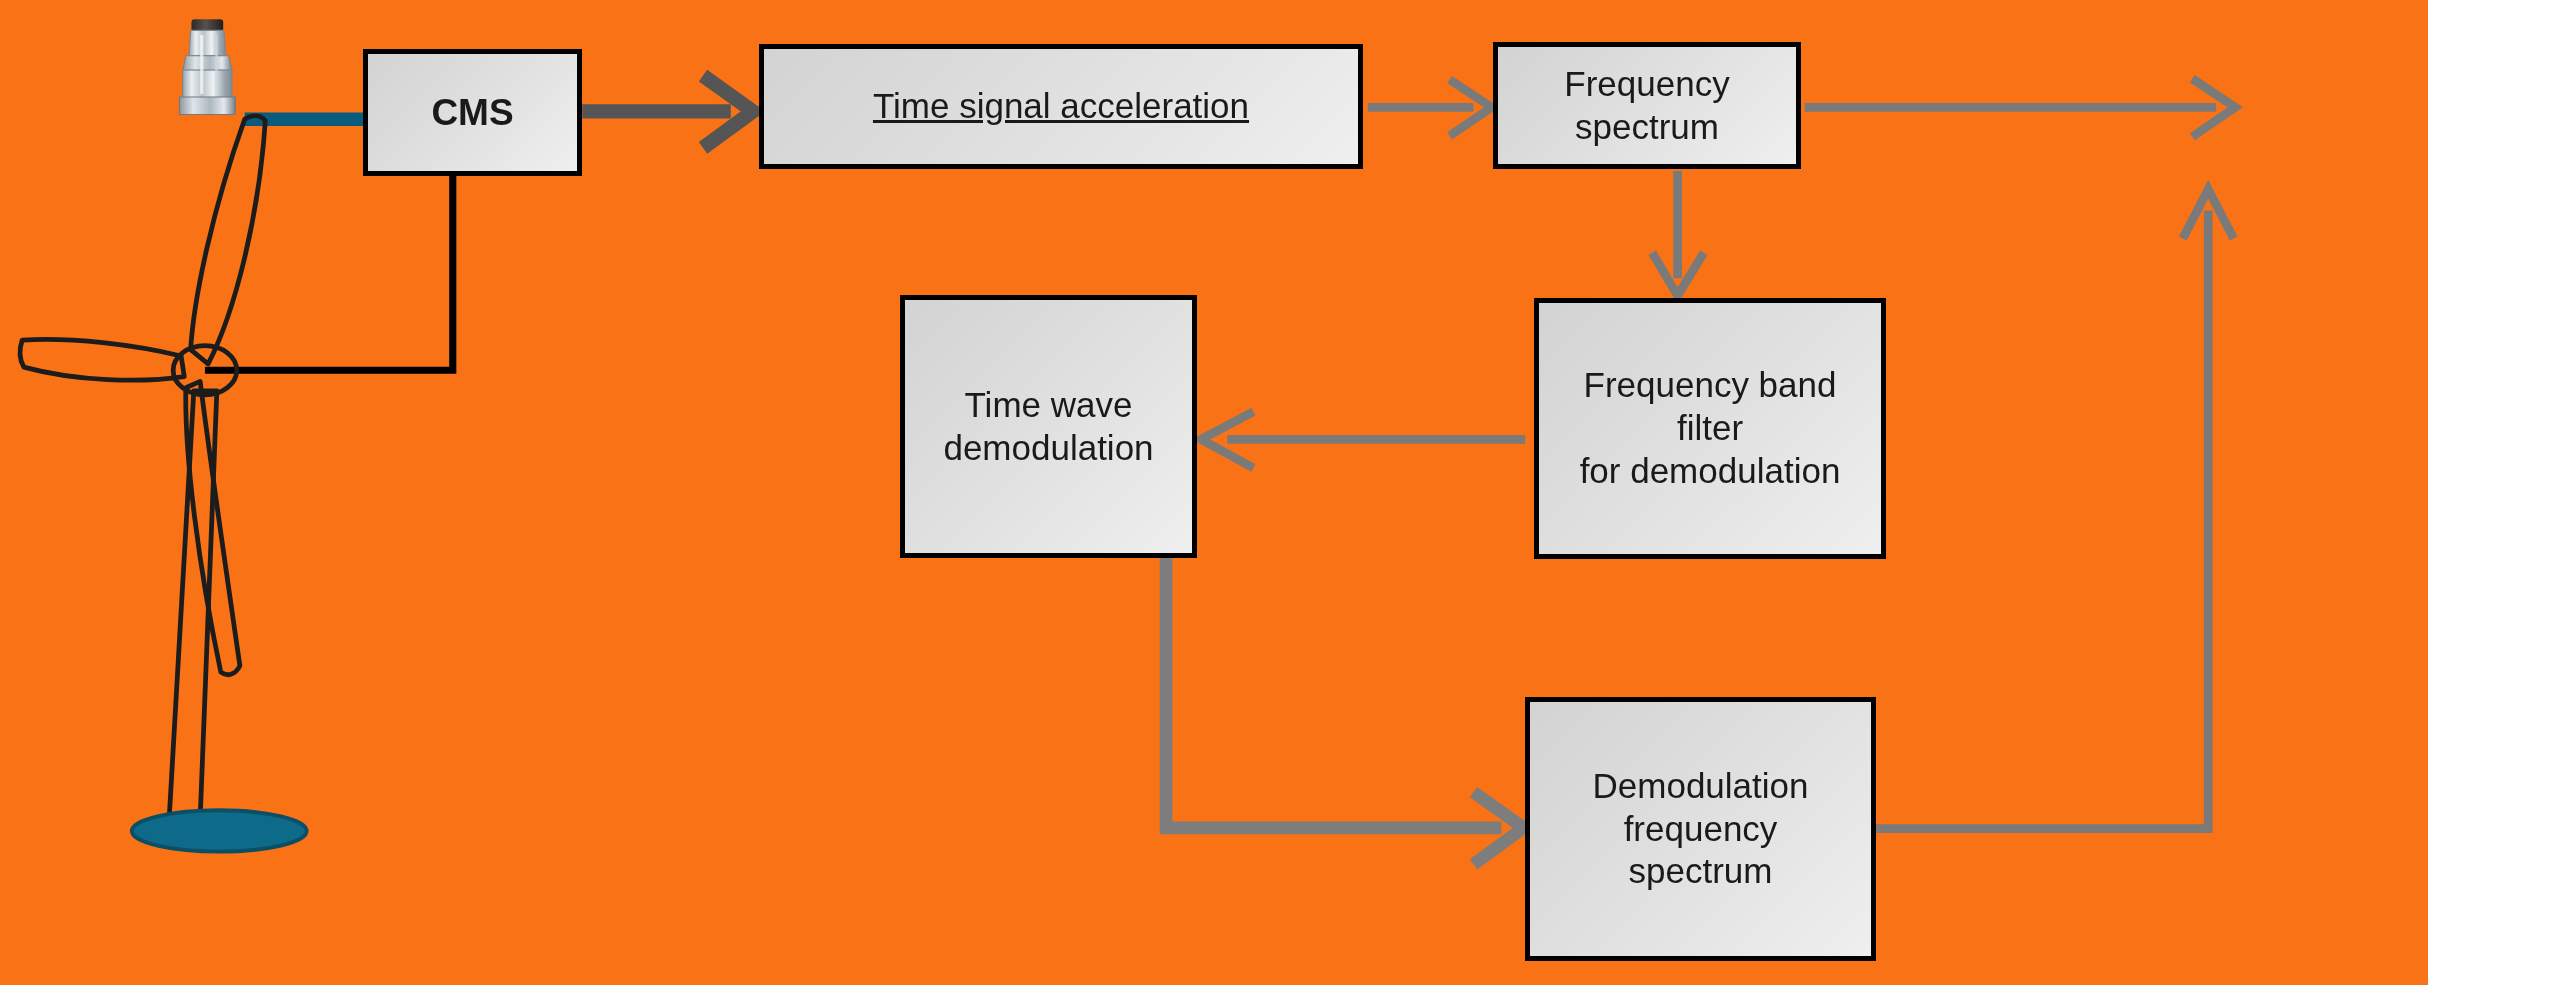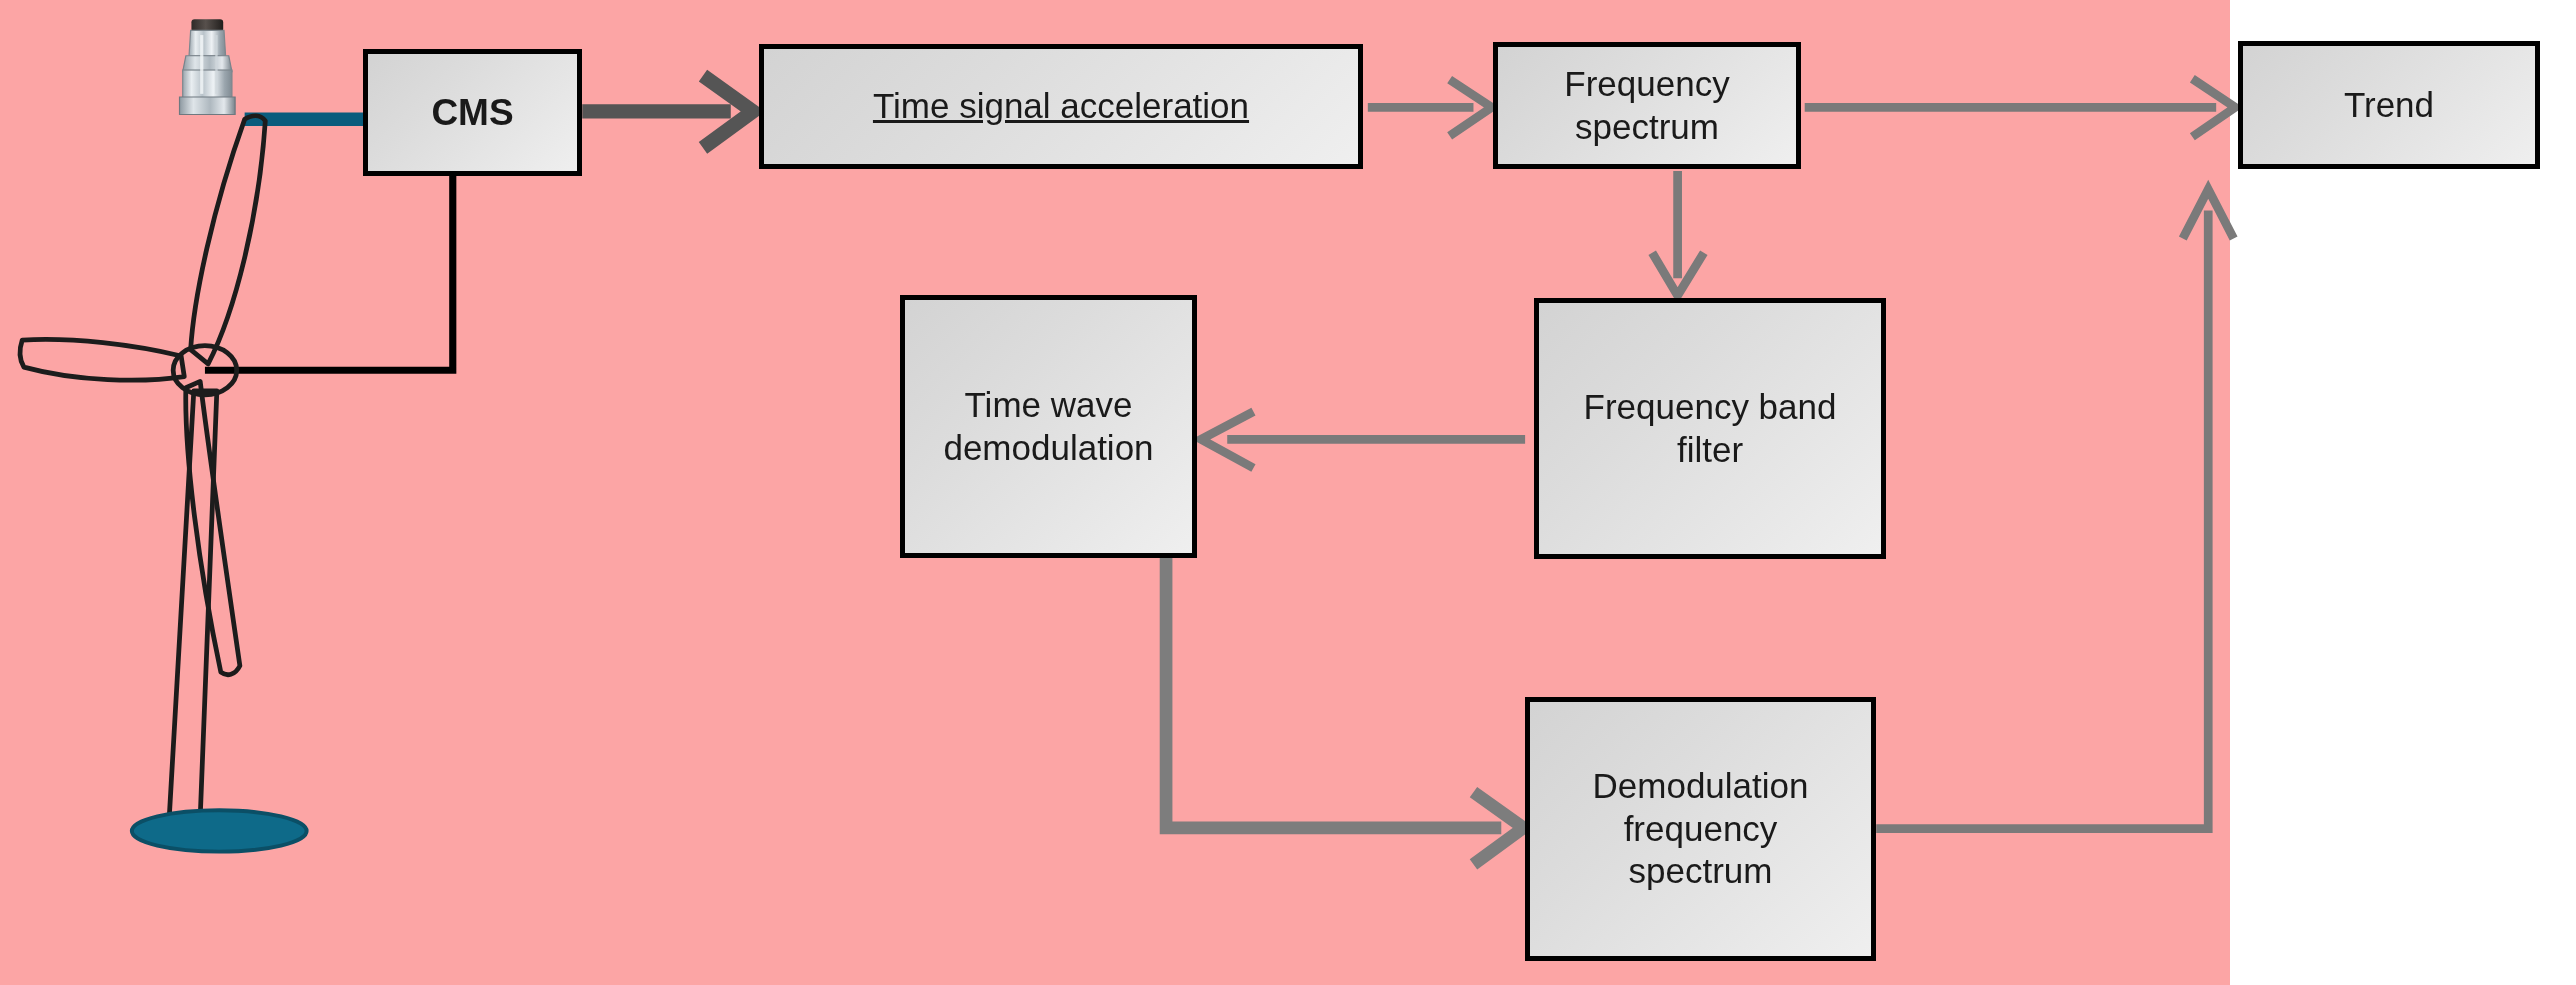--- a/index.html
+++ b/index.html
@@ -1,18 +1,18 @@
 <!DOCTYPE html>
 <html style="font-size:12.7px"><head>
 <meta charset="utf-8">
 <title>CMS Signal Processing Flow Diagram</title>
 <style>
   html,body{margin:0;padding:0;background:#ffffff;}
   body{width:2576px;height:986px;font-family:"Liberation Sans",sans-serif;overflow:hidden;}
-  #stage{position:relative;width:2188px;height:986px;background:#fca5a5;padding-left:42px;}
+  #stage{position:relative;width:2428px;height:986px;background:#f97316;}
 
   .node{
     position:absolute;
     box-sizing:border-box;
     display:flex;align-items:center;justify-content:center;
     text-align:center;
     background:linear-gradient(135deg,#d3d3d3 0%,#dcdcdc 35%,#e6e6e6 70%,#efefef 100%);
     border:5.6px solid #000000;
     color:#1a1a1a;
     line-height:1.22;
@@ -135,34 +135,32 @@
   </div>
 
   <div class="node" style="left:759px;top:44px;width:604px;height:125px;font-size:35px;text-decoration:underline;">
     <span>Time signal acceleration</span>
   </div>
 
   <div class="node" style="left:1493px;top:42px;width:308px;height:127px;font-size:35px;">
     <span>Frequency spectrum</span>
   </div>
 
-  <div class="node" style="left:2238px;top:41px;width:302px;height:128px;font-size:35px;">
-    <span>Trend</span>
-  </div>
 
   <div class="node" style="left:900px;top:295px;width:297px;height:263px;font-size:35px;">
     <span>
       <span>Time wave</span>
       <span>demodulation</span>
     </span>
   </div>
 
   <div class="node" style="left:1527px;top:298px;width:352px;height:261px;font-size:35px;margin-left:7px;">
     <span>
       <span>Frequency band filter</span>
+      <span>for demodulation</span>
     </span>
   </div>
 
   <div class="node" style="left:1525px;top:697px;width:351px;height:264px;font-size:35px;">
     <span>
       <span>Demodulation</span>
       <span>frequency spectrum</span>
     </span>
   </div>
 

